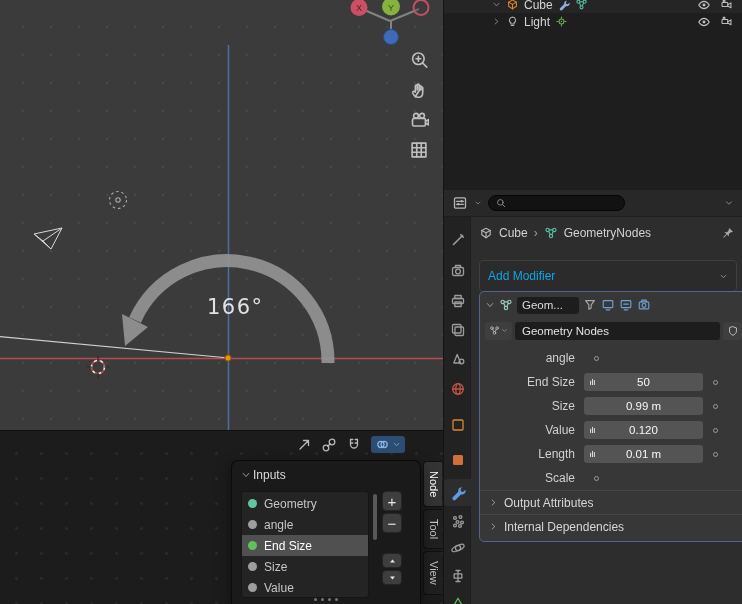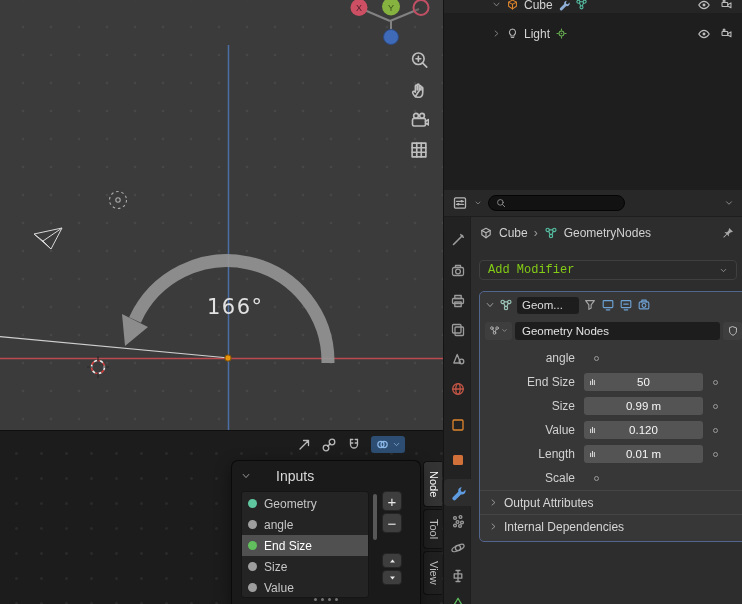--- a/index.html
+++ b/index.html
@@ -43,21 +43,21 @@
     border-radius:4px 0 0 4px; padding:9px 2px; display:flex; justify-content:center;
   }
   .ne-tab.active { background:#343434; color:#ffffff; }
 
   
   .inputs-panel {
     position:absolute; left:231px; top:460px; width:190px; height:144px;
     background:#1a1a1a; border:1px solid #0a0a0a; border-bottom:none;
     border-radius:7px 7px 0 0; box-shadow: 0 5px 16px rgba(0,0,0,.45);
   }
-  .ip-head { display:flex; align-items:center; gap:25px; padding:7px 9px 4px; color:#dadada; font-size:14px; }
+  .ip-head { display:flex; align-items:center; gap:2px; padding:7px 9px 4px; color:#dadada; font-size:12px; }
   .ip-list {
     position:absolute; left:9px; top:30px; width:128px; height:107px;
     background:#242424; border:1px solid #151515; border-radius:3px; overflow:hidden; padding-top:1px;
   }
   .ip-row { height:21px; display:flex; align-items:center; gap:7px; padding:0 6px; color:#c6c6c6; }
   .ip-row.sel { background:#505050; color:#ffffff; }
   .ip-dot { width:9px; height:9px; border-radius:50%; flex:0 0 auto; }
   .ip-scroll { position:absolute; left:141px; top:33px; width:4px; height:46px; background:#585858; border-radius:2px; }
   .ip-btn {
     position:absolute; left:150px; width:20px; height:20px; background:#3e3e3e;
@@ -66,40 +66,40 @@
   }
   .ip-btn.small { height:15px; }
   .ip-grip { position:absolute; left:0; right:0; bottom:3px; display:flex; justify-content:center; gap:4px; }
   .ip-grip i { width:3px; height:3px; border-radius:50%; background:#767676; }
 
   
   .outliner {
     position:absolute; left:443px; top:0; width:299px; height:190px;
     background:#1e1e1e; border-left:1px solid #141414; overflow:hidden;
   }
-  .o-row { height:17px; display:flex; align-items:center; gap:5px; padding-left:48px; position:relative; color:#d4d4d4;margin-top:12px; }
+  .o-row { height:17px; display:flex; align-items:center; gap:5px; padding-left:48px; position:relative; color:#d4d4d4; }
   .o-row.first { margin-top:-4px; background:#252525; }
   .o-eye { position:absolute; right:31px; color:#bdbdbd; }
   .o-cam { position:absolute; right:9px; color:#bdbdbd; }
 
   
   .properties { position:absolute; left:443px; top:190px; width:299px; height:414px; background:#2d2d2d; border-left:1px solid #141414; }
   .props-header { position:absolute; left:0; top:0; right:0; height:27px; background:#282828; border-bottom:1px solid #1d1d1d; display:flex; align-items:center; gap:6px; padding:0 8px; }
   .search-box { width:137px; height:16px; border-radius:9px; background:#121212; border:1px solid #050505; display:flex; align-items:center; gap:5px; padding:0 7px; color:#9c9c9c; }
   .props-tabs { position:absolute; left:0; top:27px; bottom:0; width:27px; background:#222222; border-right:1px solid #1e1e1e; }
   .ptab { position:absolute; left:5px; width:17px; height:17px; color:#9c9c9c; }
   .ptab-activebg { position:absolute; left:0; top:262px; width:27px; height:27px; background:#2d2d2d; border-radius:4px 0 0 4px; }
   .props-content { position:absolute; left:27px; top:27px; right:0; bottom:0; }
   .crumbs { position:absolute; left:8px; top:5px; height:22px; display:flex; align-items:center; gap:6px; color:#d2d2d2; }
   .crumb-sep { color:#9a9a9a; }
   .pin { position:absolute; right:7px; top:9px; color:#a8a8a8; }
   .add-mod {
-    position:absolute; left:8px; top:43px; width:258px; height:20px;
+    position:absolute; left:8px; top:43px; width:258px; height:32px;
     background:#2b2b2b; border:1px solid #3f3f3f; border-radius:4px;
-    display:flex; align-items:center; padding:0 8px; color:#84cc16;font-family:Liberation Mono, monospace;
+    display:flex; align-items:center; padding:0 8px; color:#0ea5e9;
   }
   .mod-panel { position:absolute; left:8px; top:74px; width:310px; background:#373737; border:1px solid #52658c; border-radius:5px; padding-bottom:3px; }
   .mod-head { height:26px; display:flex; align-items:center; gap:4px; padding:0 5px; }
   .name-field { width:62px; height:17px; background:#1d1d1d; border-radius:3px; padding:0 5px; font-size:11.5px; color:#dcdcdc; display:flex; align-items:center; overflow:hidden; white-space:nowrap; }
   .id-row { display:flex; align-items:center; gap:3px; padding:0 5px; height:25px; margin-bottom:3px; }
   .browse-btn { width:27px; height:18px; background:#3e3e3e; border-radius:3px; display:flex; align-items:center; justify-content:center; gap:1px; color:#b9b9b9; }
   .id-field { flex:1; height:18px; background:#1d1d1d; border-radius:3px; padding:0 7px; font-size:11.5px; color:#e2e2e2; display:flex; align-items:center; }
   .sq-btn { width:19px; height:18px; background:#3e3e3e; border-radius:3px; display:flex; align-items:center; justify-content:center; color:#c0c0c0; }
   .m-row { height:24px; display:flex; align-items:center; }
   .m-label { width:95px; text-align:right; margin-right:9px; color:#d0d0d0; }

